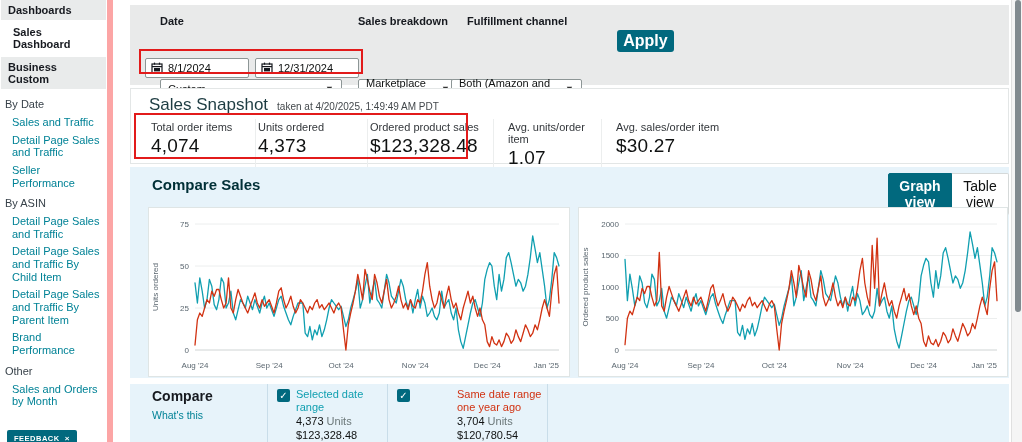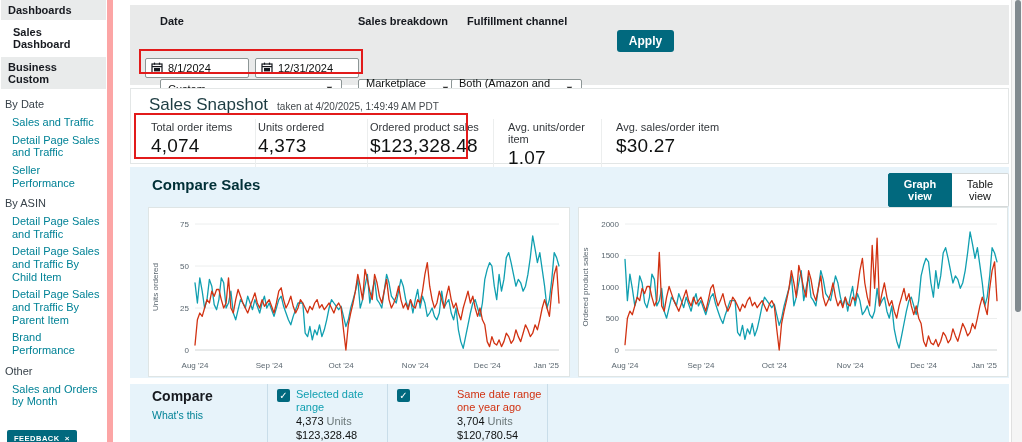--- a/index.html
+++ b/index.html
@@ -19,37 +19,37 @@
 
   .filter-panel { position:absolute; left:0; top:5px; width:879px; height:80px; background:#e9eaea; }
   .f-label { position:absolute; font-size:11px; font-weight:bold; color:#16191f; }
   .select { position:absolute; height:20px; background:#fff; border:1px solid #8d9696; border-radius:2px;
             font-size:11px; color:#0f1111; display:flex; align-items:center; padding:0 7px; cursor:pointer;margin-top:48px; }
   .select .chev { margin-left:auto; font-size:9px; color:#333; padding-left:6px; }
   .date-input { position:absolute; height:20px; background:#fff; border:1px solid #8d9696; border-radius:2px;
             display:flex; align-items:center; font-size:11px; color:#0f1111; }
   .cal-btn { width:22px; height:100%; display:flex; align-items:center; justify-content:center; cursor:pointer; }
   .apply-btn { position:absolute; left:487px; top:25px; width:57px; height:22px; background:#01697e; color:#fff;
-            font-size:12px; font-weight:bold; border:none; border-radius:3px; cursor:pointer; }
+            font-size:16px; font-weight:bold; border:none; border-radius:3px; cursor:pointer; }
 
   .snapshot-panel { position:absolute; left:0; top:88px; width:879px; height:76px; background:#fff; border:1px solid #e3e6e6; }
   .snap-head { display:flex; align-items:baseline; padding:6px 0 0 18px; }
   .snap-title { font-size:17px; color:#1d3c42; }
   .snap-taken { font-size:10px; color:#43484c; margin-left:9px; }
   .metrics { display:flex; margin-top:4px; padding-left:18px; }
   .metric { padding:2px 14px 4px 2px; border-right:1px solid #eceeee; }
   .metric:nth-child(1){ width:107px; } .metric:nth-child(2){ width:112px; } .metric:nth-child(3){ width:126px; }
   .metric:nth-child(4){ width:108px; padding-left:14px; } .metric:nth-child(5){ border-right:none; padding-left:14px; }
   .m-label { font-size:11px; color:#33373b; }
   .m-value { font-size:19px; color:#0f1111; margin-top:2px; letter-spacing:0.2px; }
 
   .compare-panel { position:absolute; left:0; top:167px; width:879px; height:275px; background:#e7f3fa; }
   .cmp-title { position:absolute; left:22px; top:9px; font-size:15px; font-weight:bold; color:#002f36; }
   .view-toggle { position:absolute; left:758px; top:6px; display:flex; }
-  .vt-btn { font-size:11px; padding:4px 9px; border:1px solid #d5d9d9; background:#fff; color:#0f1111; cursor:pointer; }
+  .vt-btn { font-size:14px; padding:4px 9px; border:1px solid #d5d9d9; background:#fff; color:#0f1111; cursor:pointer; }
   .vt-btn.active { background:#01697e; border-color:#01697e; color:#fff; font-weight:bold; border-radius:2px 0 0 2px; }
   .vt-btn.inactive { border-radius:0 2px 2px 0; border-left:none; }
 
   .chart-card { position:absolute; top:40px; background:#fff; border:1px solid #dfe5e5; }
   #chart-card-0 { left:18px; width:422px; height:170px; }
   #chart-card-1 { left:448px; width:430px; height:170px; }
   .tick { font-family:"Liberation Sans", sans-serif; font-size:8px; fill:#5b6770; }
   .gap-strip { position:absolute; left:0; top:211px; width:879px; height:6px; background:#fff; }
 
   .legend-row { position:absolute; left:22px; right:0; top:217px; bottom:0; display:flex; }

